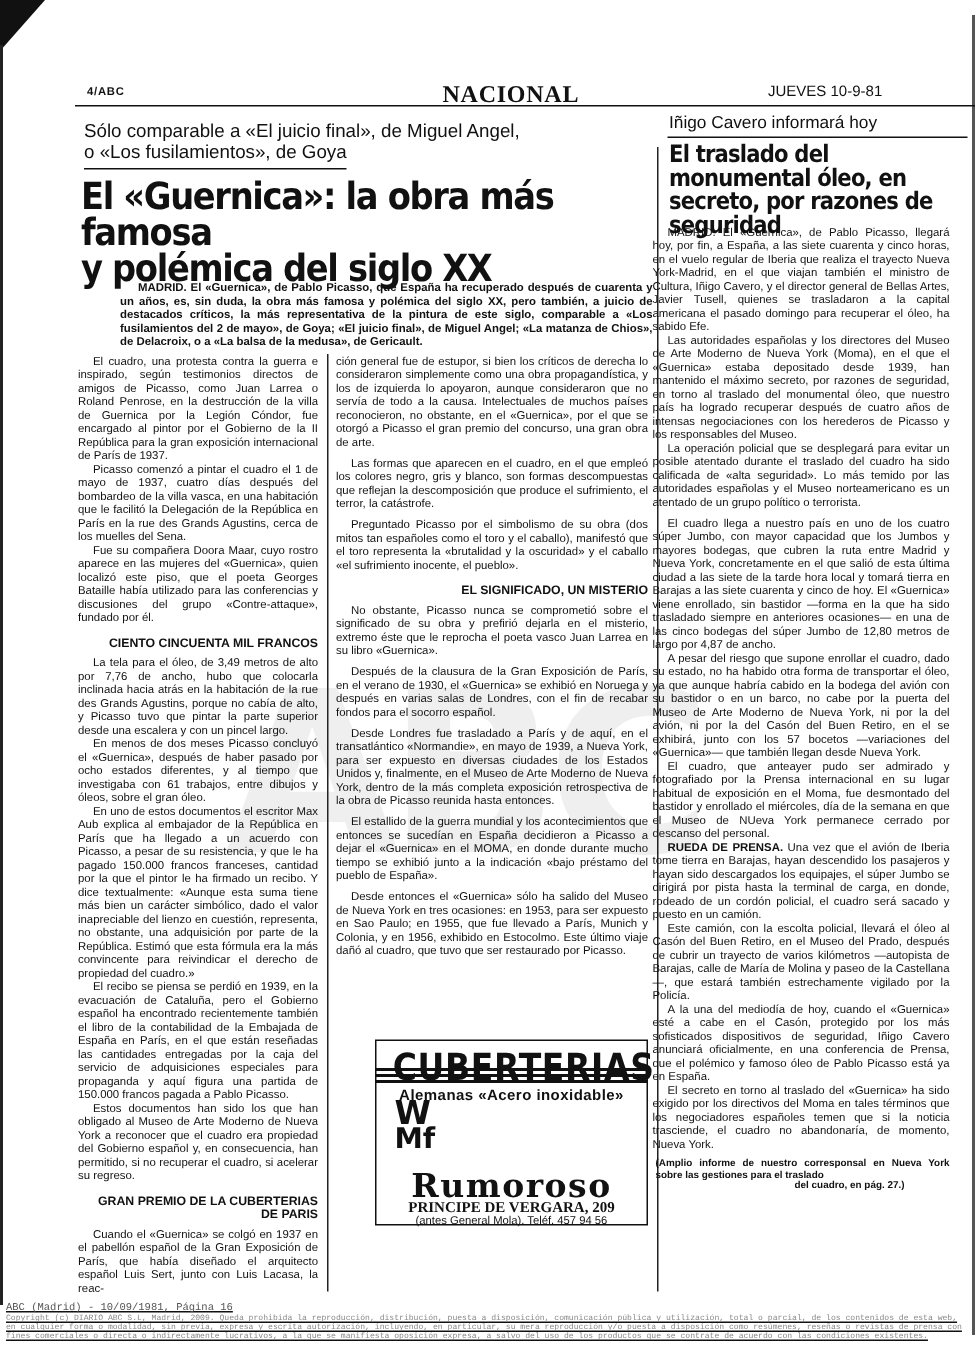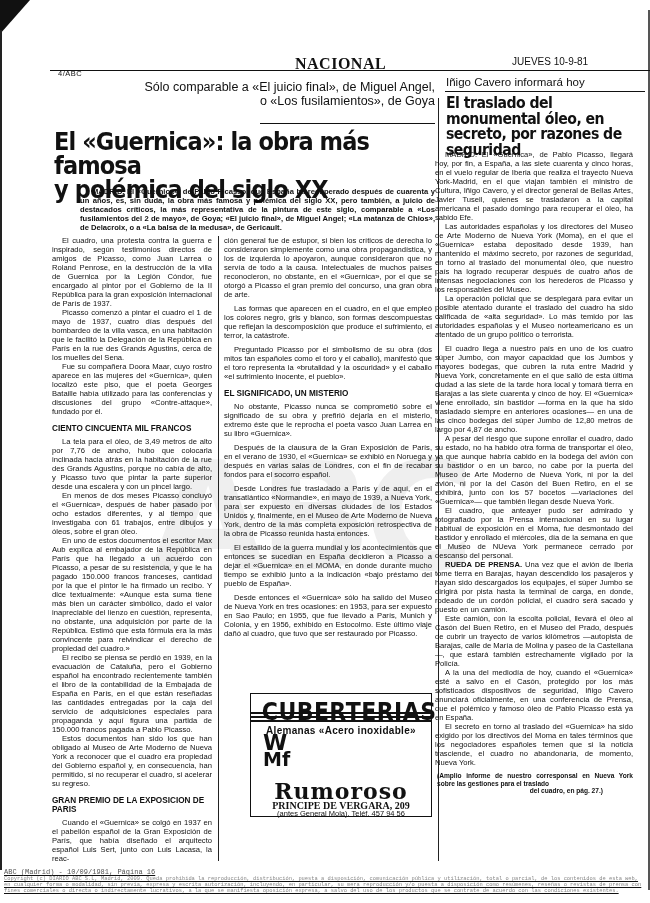--- a/index.html
+++ b/index.html
@@ -6,40 +6,40 @@
   html, body { width: 650px; height: 903px; background: #fff; overflow: hidden; }
   body { position: relative; font-family: "Liberation Sans", sans-serif; color: #111; }
 
   .corner { position: absolute; left: 0; top: 0; width: 0; height: 0;
     border-top: 34px solid #111; border-right: 30px solid transparent; }
   .left-edge { position: absolute; left: 0; top: 30px; width: 2px; height: 840px; background: #222; }
   .right-edge { position: absolute; right: 0; top: 10px; width: 2px; height: 880px; background: #555; }
 
   .page-header { position: absolute; left: 50px; top: 55px; width: 600px; height: 16px;
     border-bottom: 1px solid #111; }
-  .page-num { position: absolute; left: 8px; top: 14px; font-size: 7.5px; font-weight: normal; letter-spacing: 0.5px; }
+  .page-num { position: absolute; left: 8px; top: 1px; font-size: 7.5px; font-weight: bold; letter-spacing: 0.5px; }
   .section { position: absolute; left: 245px; top: 0; font-family: "Liberation Serif", serif;
     font-weight: bold; font-size: 16px; letter-spacing: 0.5px; }
   .date { position: absolute; left: 462px; top: 1px; font-size: 10px; }
 
   
   .main { position: absolute; left: 50px; top: 80px; width: 385px; }
-  .kicker { font-size: 12.5px; line-height: 14px; margin-left: 6px; text-align: right; }
-  .kicker .k2 { display: inline-block; border-bottom: 1px solid #111; padding-bottom: 15px; }
+  .kicker { font-size: 12.5px; line-height: 14px; margin-left: 6px; }
+  .kicker .k2 { display: inline-block; border-bottom: 1px solid #111; padding-bottom: 4px; }
   .headline { font-family: "DejaVu Sans", sans-serif; font-weight: bold; font-size: 25px;
     line-height: 24px; margin: 6px 0 0 4px; letter-spacing: -1px; transform: scaleX(0.9); transform-origin: left; width: 430px; }
   .lead { position: absolute; left: 80px; top: 187px; width: 355px; font-size: 7.6px;
     font-weight: bold; line-height: 9px; text-align: justify; text-indent: 12px; }
 
   .vrule { position: absolute; width: 1px; background: #222; }
 
   .col { position: absolute; font-size: 7.6px; line-height: 9px; text-align: justify; }
   .col p { text-indent: 10px; }
   .col p.gap { margin-top: 5px; }
-  .col h4 { font-size: 8.2px; font-weight: bold; text-align: left; margin: 8px 0 4px; line-height: 9px; }
+  .col h4 { font-size: 8.2px; font-weight: bold; text-align: right; margin: 8px 0 4px; line-height: 9px; }
   .col1 { left: 52px; top: 236px; width: 160px; }
   .col2 { left: 224px; top: 236px; width: 208px; }
   .col3 { left: 435px; top: 150px; width: 198px; }
 
   .side-kicker { position: absolute; left: 446px; top: 76px; font-size: 11.5px; }
   .side-rule { position: absolute; left: 445px; top: 91px; width: 200px; height: 1px; background: #111; }
   .side-headline { position: absolute; left: 446px; top: 95px; width: 220px; font-family: "DejaVu Sans", sans-serif;
     font-weight: bold; font-size: 16px; line-height: 15.5px; letter-spacing: -0.6px; transform: scaleX(0.88); transform-origin: left; }
   .note { font-size: 6.6px; font-weight: bold; line-height: 7.5px; margin-top: 5px; margin-left: 2px; }
   .note .r { display: block; text-align: right; padding-right: 30px; }
@@ -100,21 +100,21 @@
 <div class="col col1">
   <p>El cuadro, una protesta contra la guerra e inspirado, según testimonios directos de amigos de Picasso, como Juan Larrea o Roland Penrose, en la destrucción de la villa de Guernica por la Legión Cóndor, fue encargado al pintor por el Gobierno de la II República para la gran exposición internacional de París de 1937.</p>
   <p>Picasso comenzó a pintar el cuadro el 1 de mayo de 1937, cuatro días después del bombardeo de la villa vasca, en una habitación que le facilitó la Delegación de la República en París en la rue des Grands Agustins, cerca de los muelles del Sena.</p>
   <p>Fue su compañera Doora Maar, cuyo rostro aparece en las mujeres del «Guernica», quien localizó este piso, que el poeta Georges Bataille había utilizado para las conferencias y discusiones del grupo «Contre-attaque», fundado por él.</p>
   <h4>CIENTO CINCUENTA MIL FRANCOS</h4>
   <p>La tela para el óleo, de 3,49 metros de alto por 7,76 de ancho, hubo que colocarla inclinada hacia atrás en la habitación de la rue des Grands Agustins, porque no cabía de alto, y Picasso tuvo que pintar la parte superior desde una escalera y con un pincel largo.</p>
   <p>En menos de dos meses Picasso concluyó el «Guernica», después de haber pasado por ocho estados diferentes, y al tiempo que investigaba con 61 trabajos, entre dibujos y óleos, sobre el gran óleo.</p>
   <p>En uno de estos documentos el escritor Max Aub explica al embajador de la República en París que ha llegado a un acuerdo con Picasso, a pesar de su resistencia, y que le ha pagado 150.000 francos franceses, cantidad por la que el pintor le ha firmado un recibo. Y dice textualmente: «Aunque esta suma tiene más bien un carácter simbólico, dado el valor inapreciable del lienzo en cuestión, representa, no obstante, una adquisición por parte de la República. Estimó que esta fórmula era la más convincente para reivindicar el derecho de propiedad del cuadro.»</p>
   <p>El recibo se piensa se perdió en 1939, en la evacuación de Cataluña, pero el Gobierno español ha encontrado recientemente también el libro de la contabilidad de la Embajada de España en París, en el que están reseñadas las cantidades entregadas por la caja del servicio de adquisiciones especiales para propaganda y aquí figura una partida de 150.000 francos pagada a Pablo Picasso.</p>
   <p>Estos documentos han sido los que han obligado al Museo de Arte Moderno de Nueva York a reconocer que el cuadro era propiedad del Gobierno español y, en consecuencia, han permitido, si no recuperar el cuadro, si acelerar su regreso.</p>
-  <h4>GRAN PREMIO DE LA EXPOSICION DE PARIS</h4>
+  <h4>GRAN PREMIO DE LA CUBERTERIAS DE PARIS</h4>
   <p>Cuando el «Guernica» se colgó en 1937 en el pabellón español de la Gran Exposición de París, que había diseñado el arquitecto español Luis Sert, junto con Luis Lacasa, la reac-</p>
 </div>
 
 <div class="col col2">
   <p style="text-indent:0">ción general fue de estupor, si bien los críticos de derecha lo consideraron simplemente como una obra propagandística, y los de izquierda lo apoyaron, aunque consideraron que no servía de todo a la causa. Intelectuales de muchos países reconocieron, no obstante, en el «Guernica», por el que se otorgó a Picasso el gran premio del concurso, una gran obra de arte.</p>
   <p class="gap">Las formas que aparecen en el cuadro, en el que empleó los colores negro, gris y blanco, son formas descompuestas que reflejan la descomposición que produce el sufrimiento, el terror, la catástrofe.</p>
   <p class="gap">Preguntado Picasso por el simbolismo de su obra (dos mitos tan españoles como el toro y el caballo), manifestó que el toro representa la «brutalidad y la oscuridad» y el caballo «el sufrimiento inocente, el pueblo».</p>
   <h4>EL SIGNIFICADO, UN MISTERIO</h4>
   <p>No obstante, Picasso nunca se comprometió sobre el significado de su obra y prefirió dejarla en el misterio, extremo éste que le reprocha el poeta vasco Juan Larrea en su libro «Guernica».</p>
   <p class="gap">Después de la clausura de la Gran Exposición de París, en el verano de 1930, el «Guernica» se exhibió en Noruega y después en varias salas de Londres, con el fin de recabar fondos para el socorro español.</p>
@@ -146,21 +146,21 @@
 
 <div class="col col3">
   <p>MADRID. El «Guernica», de Pablo Picasso, llegará hoy, por fin, a España, a las siete cuarenta y cinco horas, en el vuelo regular de Iberia que realiza el trayecto Nueva York-Madrid, en el que viajan también el ministro de Cultura, Iñigo Cavero, y el director general de Bellas Artes, Javier Tusell, quienes se trasladaron a la capital americana el pasado domingo para recuperar el óleo, ha sabido Efe.</p>
   <p>Las autoridades españolas y los directores del Museo de Arte Moderno de Nueva York (Moma), en el que el «Guernica» estaba depositado desde 1939, han mantenido el máximo secreto, por razones de seguridad, en torno al traslado del monumental óleo, que nuestro país ha logrado recuperar después de cuatro años de intensas negociaciones con los herederos de Picasso y los responsables del Museo.</p>
   <p>La operación policial que se desplegará para evitar un posible atentado durante el traslado del cuadro ha sido calificada de «alta seguridad». Lo más temido por las autoridades españolas y el Museo norteamericano es un atentado de un grupo político o terrorista.</p>
   <p class="gap">El cuadro llega a nuestro país en uno de los cuatro súper Jumbo, con mayor capacidad que los Jumbos y mayores bodegas, que cubren la ruta entre Madrid y Nueva York, concretamente en el que salió de esta última ciudad a las siete de la tarde hora local y tomará tierra en Barajas a las siete cuarenta y cinco de hoy. El «Guernica» viene enrollado, sin bastidor —forma en la que ha sido trasladado siempre en anteriores ocasiones— en una de las cinco bodegas del súper Jumbo de 12,80 metros de largo por 4,87 de ancho.</p>
   <p>A pesar del riesgo que supone enrollar el cuadro, dado su estado, no ha habido otra forma de transportar el óleo, ya que aunque habría cabido en la bodega del avión con su bastidor o en un barco, no cabe por la puerta del Museo de Arte Moderno de Nueva York, ni por la del avión, ni por la del Casón del Buen Retiro, en el se exhibirá, junto con los 57 bocetos —variaciones del «Guernica»— que también llegan desde Nueva York.</p>
   <p>El cuadro, que anteayer pudo ser admirado y fotografiado por la Prensa internacional en su lugar habitual de exposición en el Moma, fue desmontado del bastidor y enrollado el miércoles, día de la semana en que el Museo de NUeva York permanece cerrado por descanso del personal.</p>
   <p><b>RUEDA DE PRENSA.</b><span> Una vez que el avión de Iberia tome tierra en Barajas, hayan descendido los pasajeros y hayan sido descargados los equipajes, el súper Jumbo se dirigirá por pista hasta la terminal de carga, en donde, rodeado de un cordón policial, el cuadro será sacado y puesto en un camión.</span></p>
   <p>Este camión, con la escolta policial, llevará el óleo al Casón del Buen Retiro, en el Museo del Prado, después de cubrir un trayecto de varios kilómetros —autopista de Barajas, calle de María de Molina y paseo de la Castellana—, que estará también estrechamente vigilado por la Policía.</p>
-  <p>A la una del mediodía de hoy, cuando el «Guernica» esté a salvo en el Casón, protegido por los más sofisticados dispositivos de seguridad, Iñigo Cavero anunciará oficialmente, en una conferencia de Prensa, que el polémico y famoso óleo de Pablo Picasso está ya en España.</p>
+  <p>A la una del mediodía de hoy, cuando el «Guernica» esté a cabe en el Casón, protegido por los más sofisticados dispositivos de seguridad, Iñigo Cavero anunciará oficialmente, en una conferencia de Prensa, que el polémico y famoso óleo de Pablo Picasso está ya en España.</p>
   <p>El secreto en torno al traslado del «Guernica» ha sido exigido por los directivos del Moma en tales términos que los negociadores españoles temen que si la noticia trasciende, el cuadro no abandonaría, de momento, Nueva York.</p>
   <div class="note">
     <span>(Amplio informe de nuestro corresponsal en Nueva York sobre las gestiones para el traslado</span>
     <span class="r">del cuadro, en pág. 27.)</span>
   </div>
 </div>
 
 <div class="footer">
   <div class="footer-title">ABC (Madrid) - 10/09/1981, Página 16</div>
   <div class="footer-copy">Copyright (c) DIARIO ABC S.L, Madrid, 2009. Queda prohibida la reproducción, distribución, puesta a disposición, comunicación pública y utilización, total o parcial, de los contenidos de esta web, en cualquier forma o modalidad, sin previa, expresa y escrita autorización, incluyendo, en particular, su mera reproducción y/o puesta a disposición como resúmenes, reseñas o revistas de prensa con fines comerciales o directa o indirectamente lucrativos, a la que se manifiesta oposición expresa, a salvo del uso de los productos que se contrate de acuerdo con las condiciones existentes.</div>

